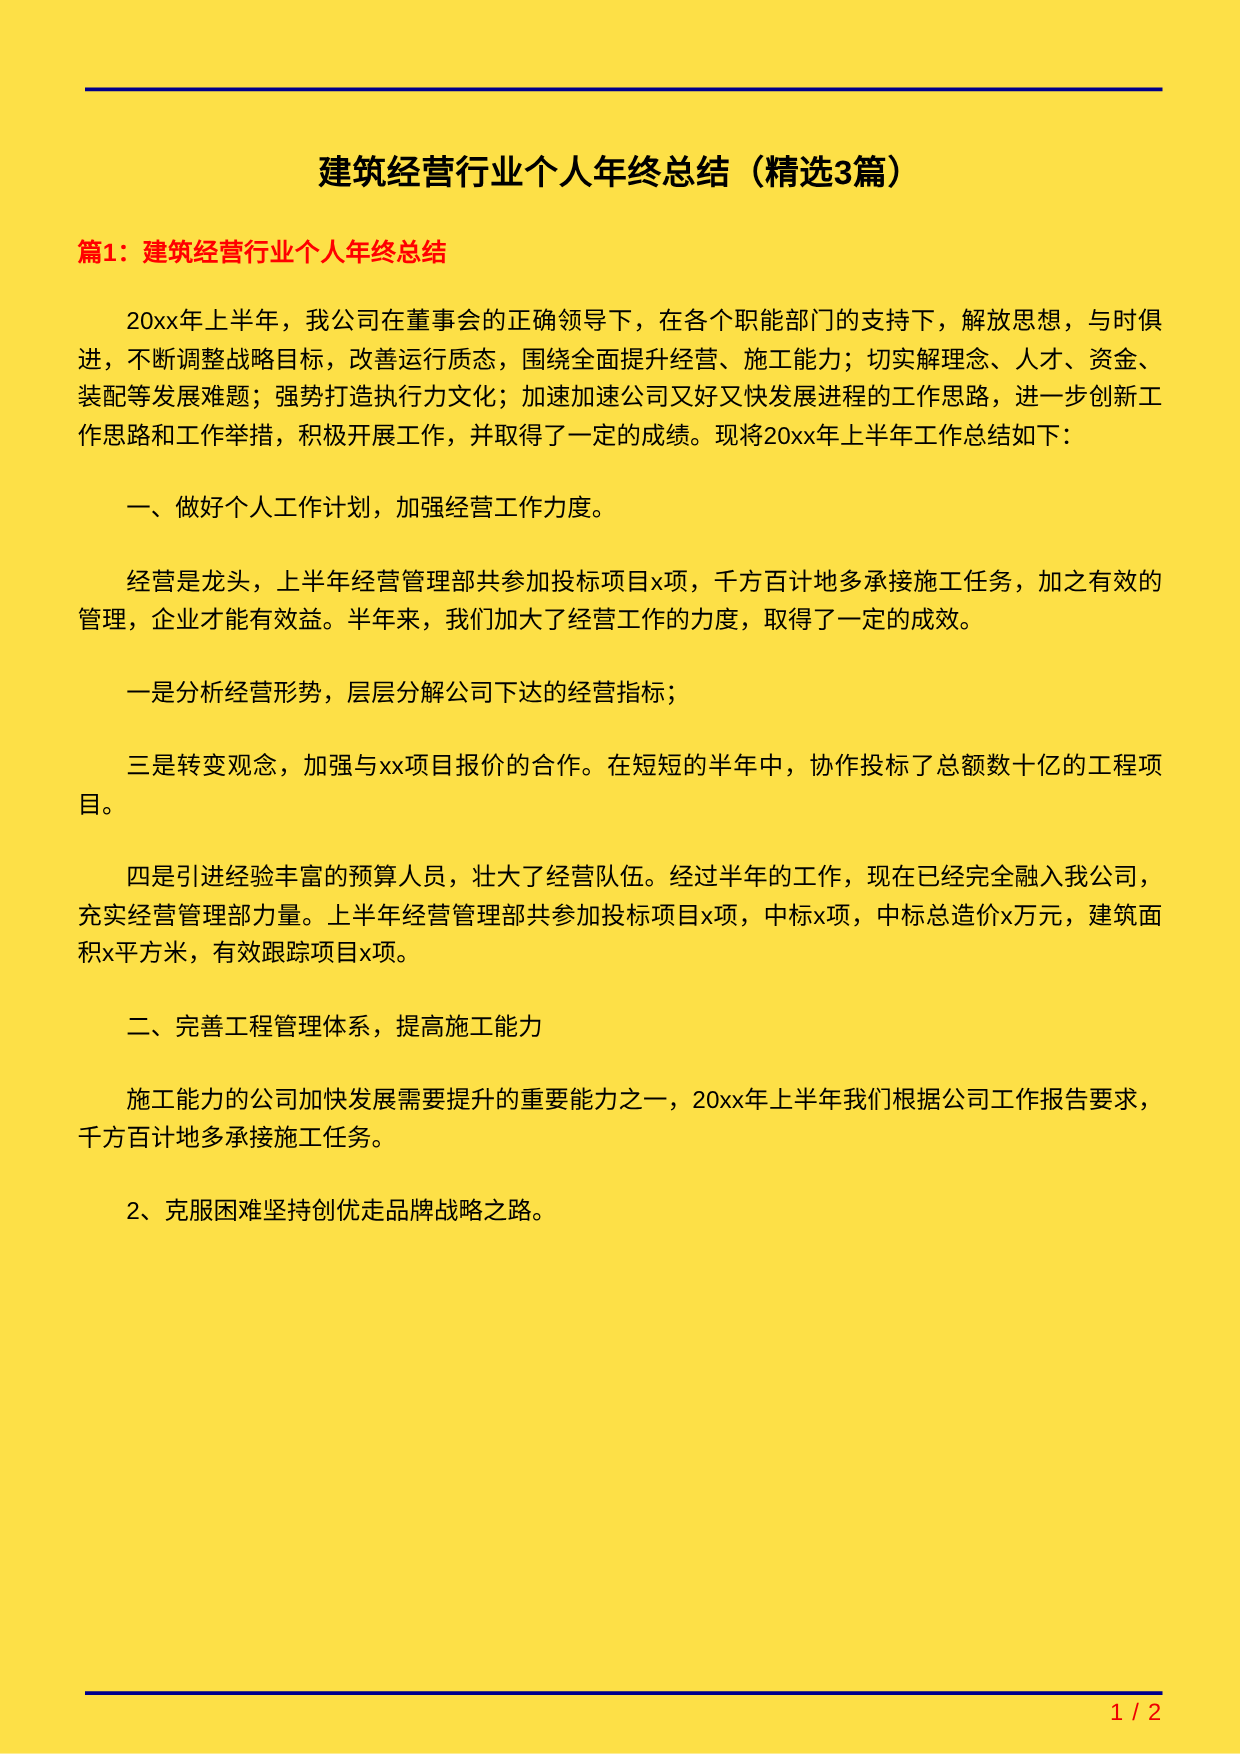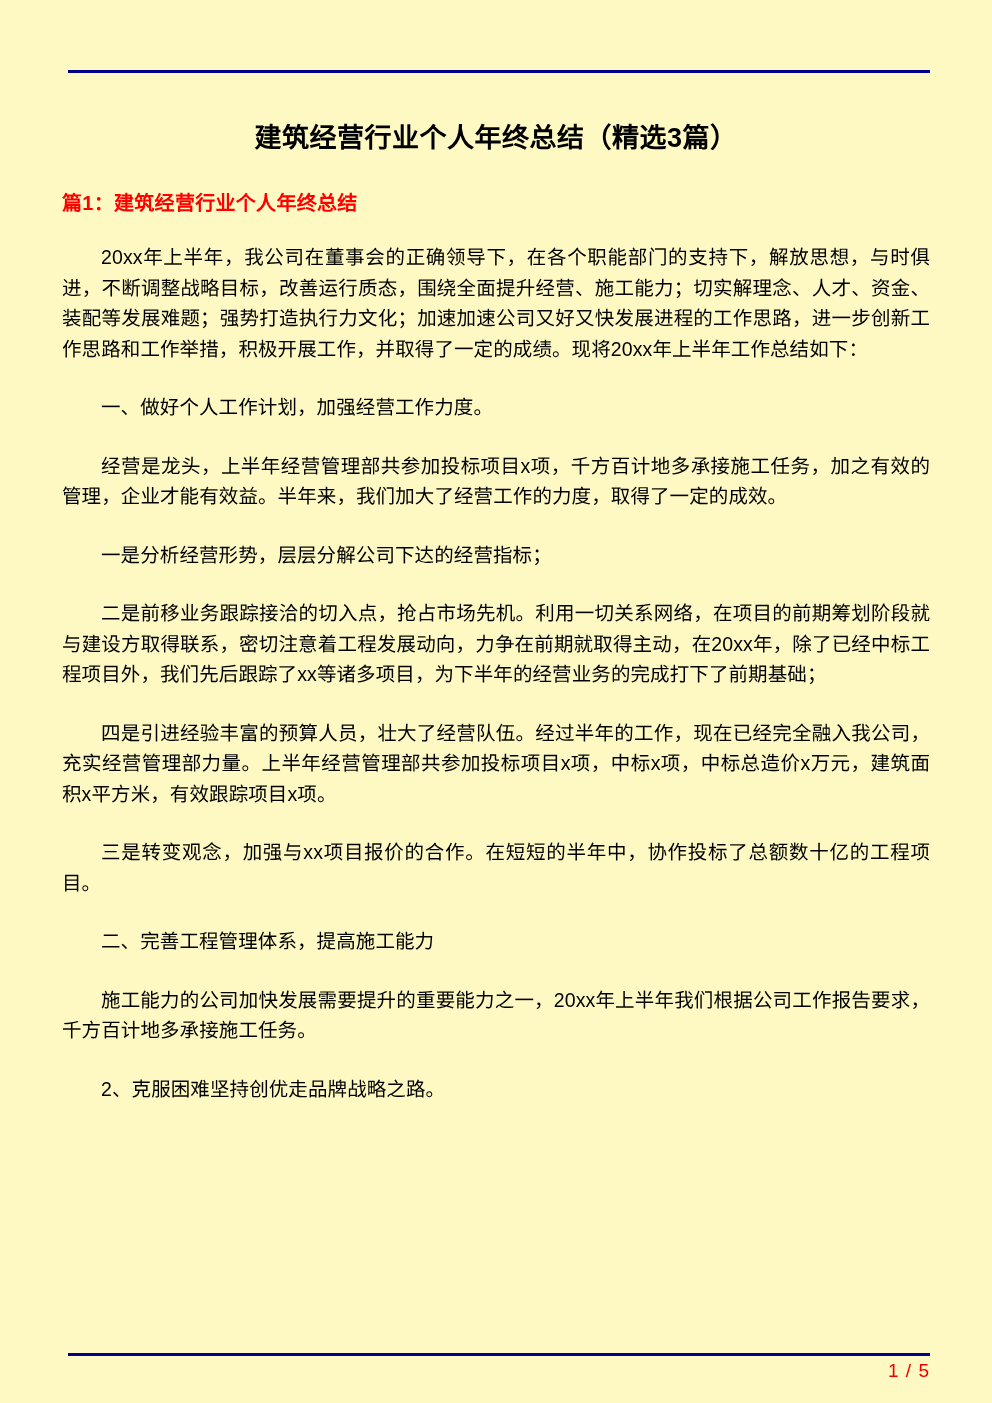--- a/index.html
+++ b/index.html
@@ -10,21 +10,21 @@
   }
   body {
     font-family: "Liberation Sans", "DejaVu Sans", sans-serif;
     color: #000000;
   }
   .page {
     position: relative;
     width: 992px;
     height: 1403px;
     margin: 0 auto;
-    background: #fef9c3;
+    background: #fde047;
     overflow: hidden;
     box-sizing: border-box;
   }
 
   
   .header-rule {
     position: absolute;
     left: 68px;
     top: 70px;
     width: 862px;
@@ -109,32 +109,31 @@
     <h2 class="section-heading">篇1：建筑经营行业个人年终总结</h2>
 
     <p class="para first">20xx年上半年，我公司在董事会的正确领导下，在各个职能部门的支持下，解放思想，与时俱进，不断调整战略目标，改善运行质态，围绕全面提升经营、施工能力；切实解理念、人才、资金、装配等发展难题；强势打造执行力文化；加速加速公司又好又快发展进程的工作思路，进一步创新工作思路和工作举措，积极开展工作，并取得了一定的成绩。现将20xx年上半年工作总结如下：</p>
 
     <p class="para">一、做好个人工作计划，加强经营工作力度。</p>
 
     <p class="para">经营是龙头，上半年经营管理部共参加投标项目x项，千方百计地多承接施工任务，加之有效的管理，企业才能有效益。半年来，我们加大了经营工作的力度，取得了一定的成效。</p>
 
     <p class="para">一是分析经营形势，层层分解公司下达的经营指标；</p>
 
-    <p class="para">二是前移业务跟踪接洽的切入点，抢占市场先机。利用一切关系网络，在项目的前期筹划阶段就与建设方取得联系，密切注意着工程发展动向，力争在前期就取得主动，在20xx年，除了已经中标工程项目外，我们先后跟踪了xx等诸多项目，为下半年的经营业务的完成打下了前期基础；</p>
+
+    <p class="para">三是转变观念，加强与xx项目报价的合作。在短短的半年中，协作投标了总额数十亿的工程项目。</p>
 
     <p class="para">四是引进经验丰富的预算人员，壮大了经营队伍。经过半年的工作，现在已经完全融入我公司，充实经营管理部力量。上半年经营管理部共参加投标项目x项，中标x项，中标总造价x万元，建筑面积x平方米，有效跟踪项目x项。</p>
-
-    <p class="para">三是转变观念，加强与xx项目报价的合作。在短短的半年中，协作投标了总额数十亿的工程项目。</p>
 
 
     <p class="para">二、完善工程管理体系，提高施工能力</p>
 
     <p class="para">施工能力的公司加快发展需要提升的重要能力之一，20xx年上半年我们根据公司工作报告要求，千方百计地多承接施工任务。</p>
 
     <p class="para">2、克服困难坚持创优走品牌战略之路。</p>
 
   </div>
 
   <div class="footer-rule"></div>
 
-  <div class="footer-pagenum">1 / 5</div>
+  <div class="footer-pagenum">1 / 2</div>
 
 </div>
 
 </body></html>

